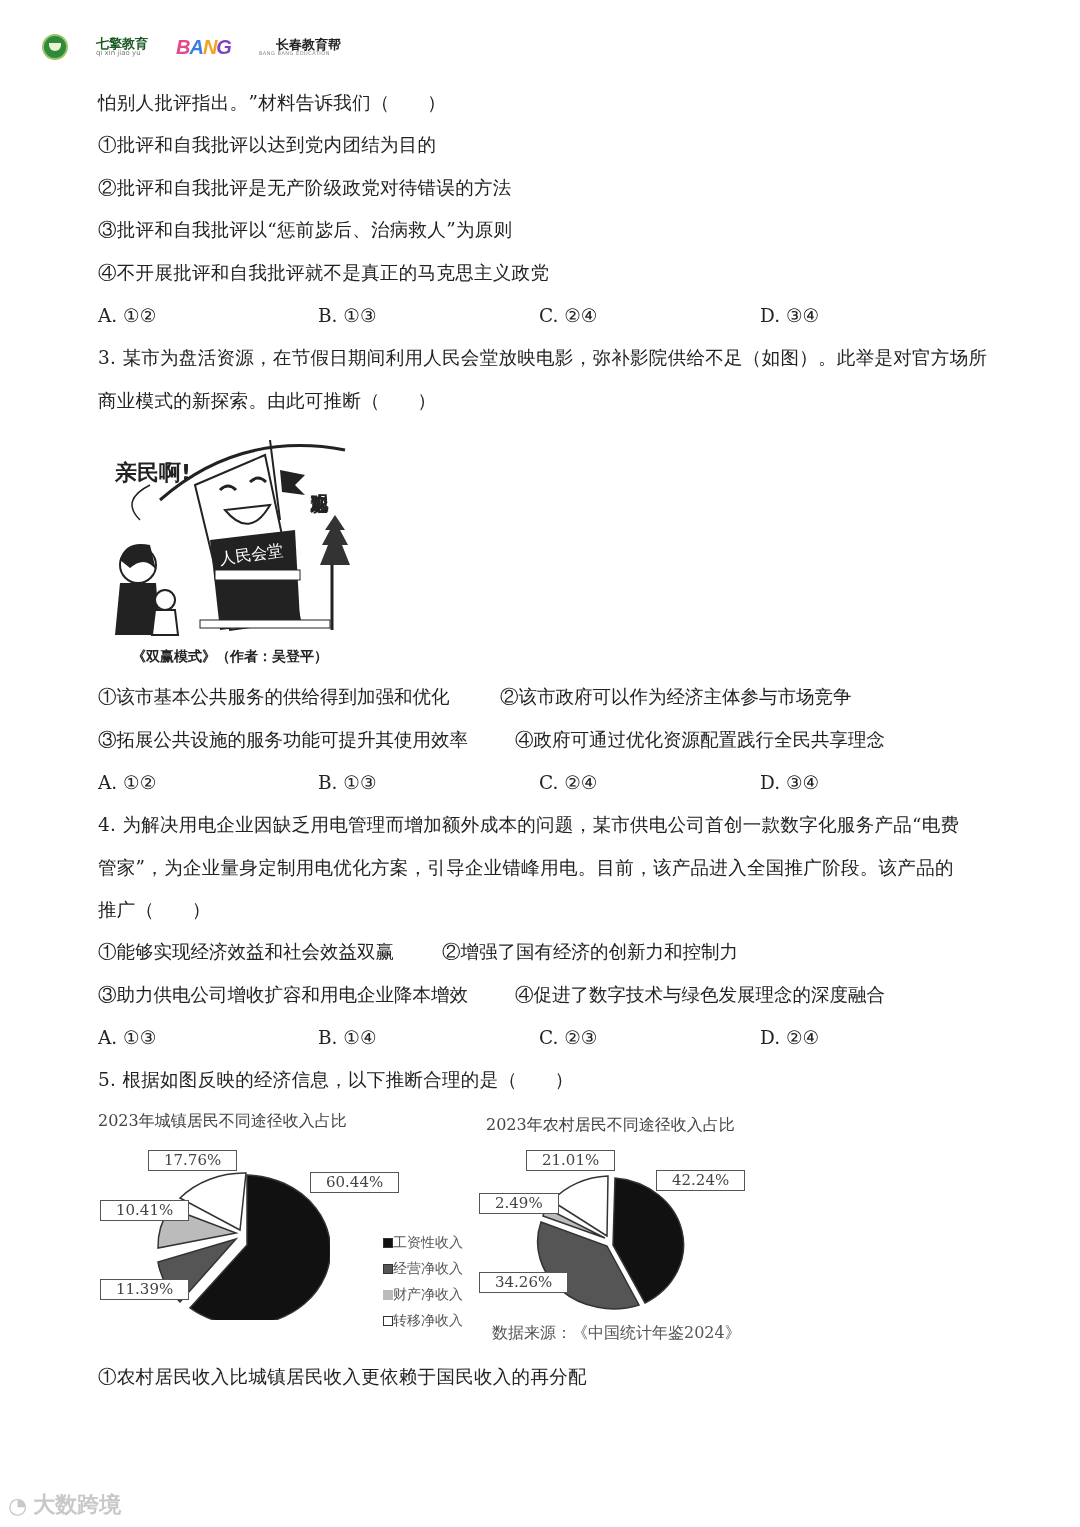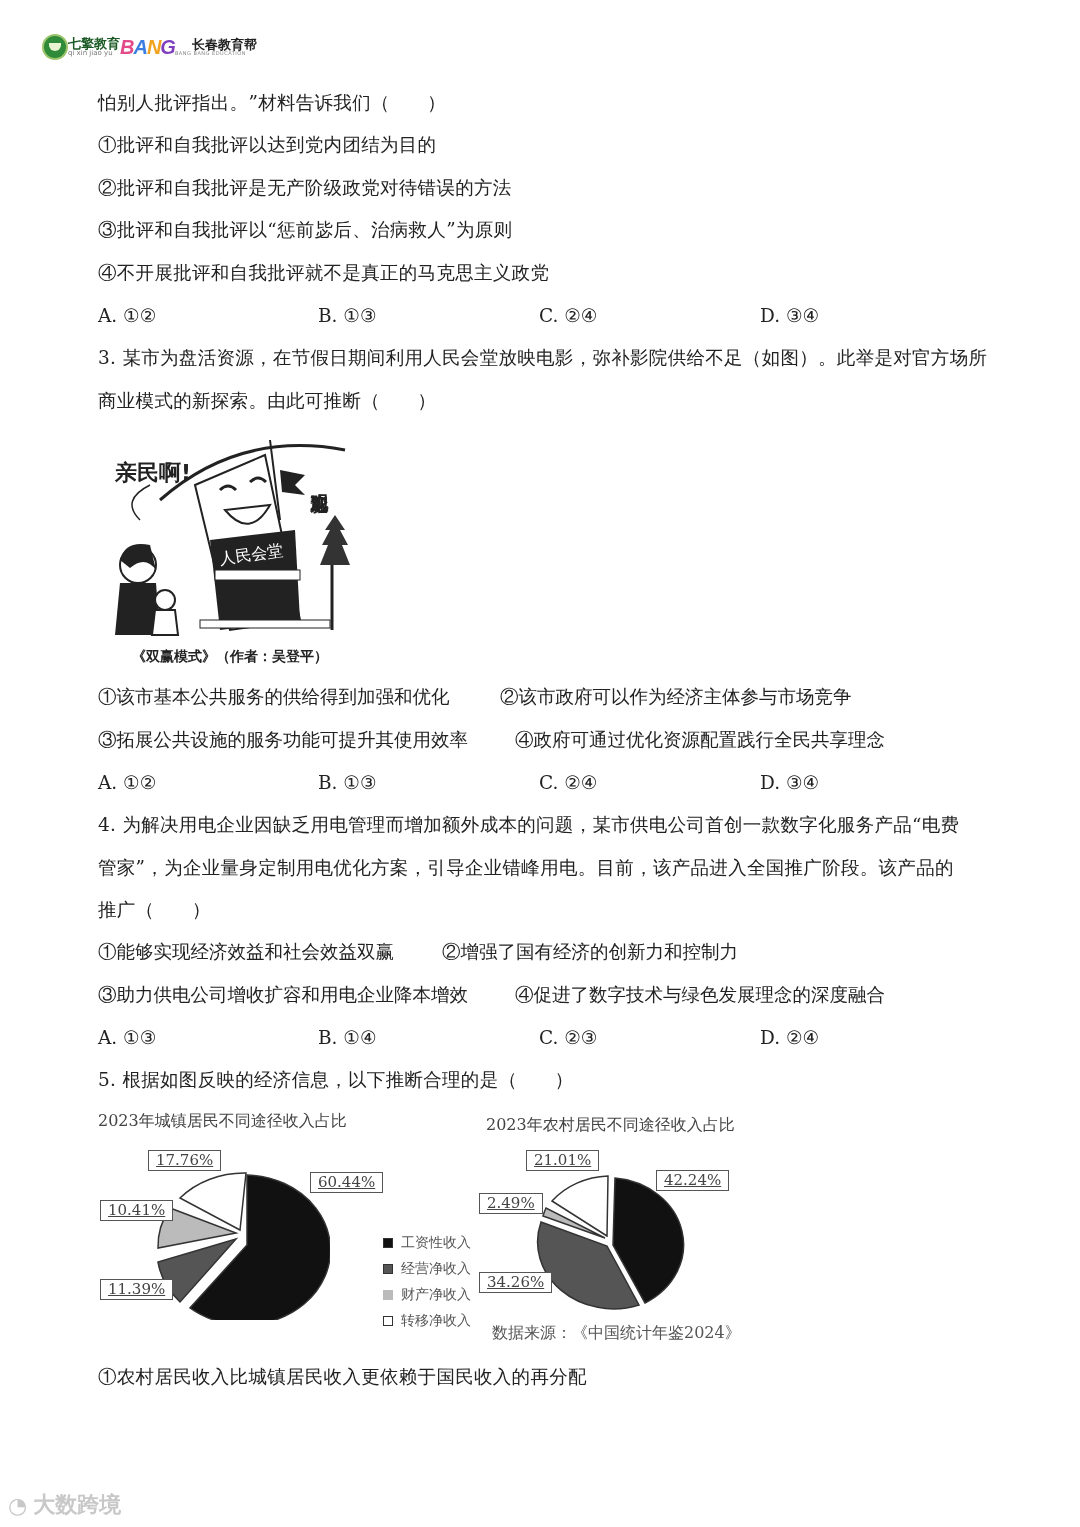--- a/index.html
+++ b/index.html
@@ -1,39 +1,39 @@
 <!DOCTYPE html>
 <html><head>
 <meta charset="utf-8">
 <style>
   html,body{margin:0;padding:0;background:#fff;}
   body{width:1080px;height:1527px;position:relative;overflow:hidden;font-family:"DejaVu Serif","Liberation Serif",serif;color:#222;}
   .abs{position:absolute;}
   .line{position:absolute;left:98px;font-size:18.5px;line-height:26px;white-space:nowrap;letter-spacing:0.3px;}
   .opt{position:absolute;font-size:18.5px;line-height:26px;white-space:nowrap;}
-  .logo{position:absolute;top:30px;left:42px;height:34px;display:flex;align-items:center;gap:0;}
+  .logo{position:absolute;top:30px;left:42px;height:34px;display:flex;align-items:center;gap:28px;}
   .logo-circle{width:26px;height:26px;border-radius:50%;background:#2f8a3a;border:2px solid #9bc46a;box-sizing:border-box;display:flex;align-items:center;justify-content:center;}
   .logo-circle .leaf{width:12px;height:8px;border-radius:0 0 8px 8px;background:#e9f4d0;}
   .logo-qx{display:flex;flex-direction:column;line-height:1;}
   .logo-qx .cn{font-size:13px;font-weight:bold;color:#1b5a25;font-family:"DejaVu Sans",sans-serif;}
   .logo-qx .py{font-size:7px;color:#777;font-family:"DejaVu Sans",sans-serif;}
   .bang{font-family:Liberation Sans, sans-serif;font-weight:bold;font-style:italic;font-size:20px;letter-spacing:-1px;}
   .bang span:nth-child(1){color:#e24a8a;}
   .bang span:nth-child(2){color:#3b7de0;}
   .bang span:nth-child(3){color:#f2a21c;}
   .bang span:nth-child(4){color:#7f3fbf;}
   .bang-cn{display:flex;flex-direction:column;line-height:1;}
   .bang-cn .cn{font-size:13px;font-weight:bold;color:#222;font-family:"DejaVu Sans",sans-serif;margin-left:17px;}
   .bang-cn .en{font-size:5px;color:#888;font-family:"DejaVu Sans",sans-serif;letter-spacing:0.5px;}
   .cartoon{position:absolute;left:100px;top:430px;width:250px;height:215px;}
   .caption{position:absolute;left:132px;top:648px;font-size:14px;font-weight:bold;font-family:"DejaVu Sans",sans-serif;color:#222;}
   .chart-title{position:absolute;font-size:16px;color:#444;white-space:nowrap;}
-  .pct{position:absolute;font-size:15px;color:#444;border:1.5px solid #555;background:#fff;padding:0 7px;line-height:19px;white-space:nowrap;text-decoration:underline;}
+  .pct{position:absolute;font-size:15px;color:#444;border:1.5px solid #555;background:#fff;padding:0 15px;line-height:19px;white-space:nowrap;}
   .legend{position:absolute;left:383px;top:1230px;font-size:14px;color:#555;}
-  .legend .item{display:flex;align-items:center;gap:8px;height:26px;}
+  .legend .item{display:flex;align-items:center;height:26px;}
   .legend .sw{width:10px;height:10px;box-sizing:border-box;border:1.5px solid #333;}
   .source{position:absolute;left:492px;top:1323px;font-size:16px;color:#555;white-space:nowrap;}
   .watermark{position:absolute;left:8px;top:1490px;font-size:22px;color:#c8c8c8;font-family:"DejaVu Sans",sans-serif;font-weight:bold;display:flex;align-items:center;gap:6px;}
 </style>
 </head>
 <body>
 
 <div class="logo">
   <div class="logo-circle">
       <div class="leaf"></div>

